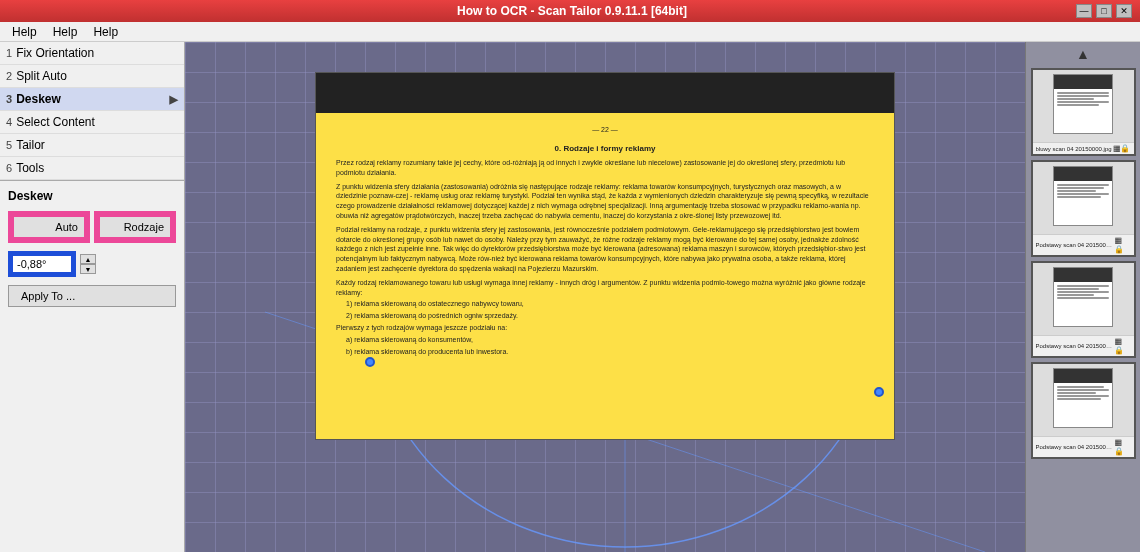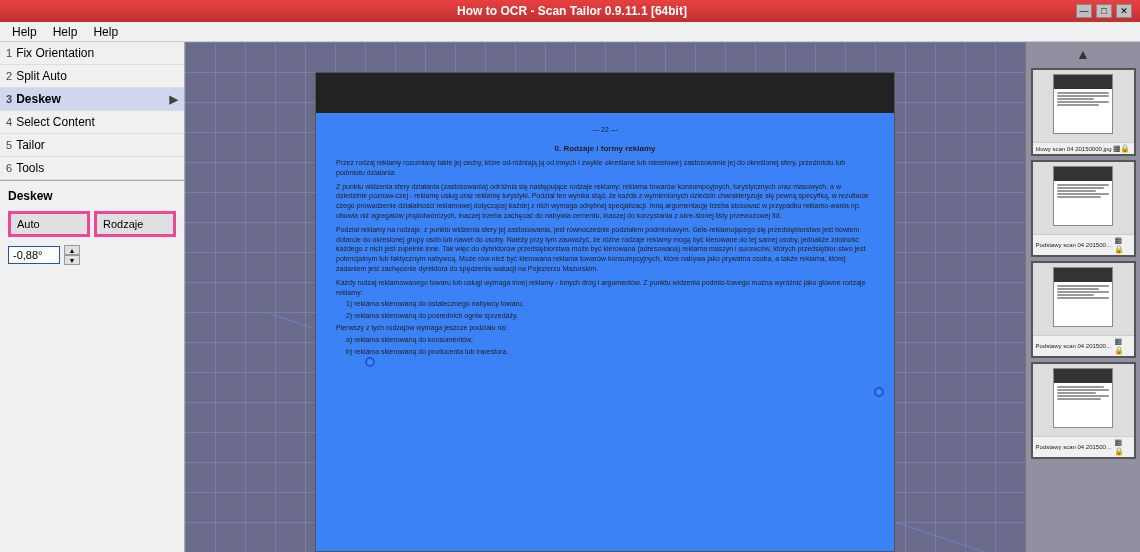--- a/index.html
+++ b/index.html
@@ -113,34 +113,34 @@
     }
     .deskew-buttons {
       display: flex;
       gap: 4px;
       margin-bottom: 8px;
     }
     .deskew-btn {
       flex: 1;
       padding: 4px 6px;
       background: #e0e0e0;
-      border: 3px solid #ec4899;
+      border: 6px solid #ec4899;
       cursor: pointer;
       font-size: 11px;
-      text-align: left;
+      text-align: right;
     }
     .angle-row {
       display: flex;
       align-items: center;
       margin-bottom: 8px;
       gap: 4px;
     }
     .angle-input {
-      width: 52px;
-      border: 1px solid #1d4ed8;
+      width: 68px;
+      border: 5px solid #1d4ed8;
       padding: 2px 4px;
       font-size: 11px;
       background: white;
     }
     .spinner-btns {
       display: flex;
       flex-direction: column;
     }
     .spin-btn {
       width: 16px;
@@ -178,22 +178,22 @@
       width: 720px;
       height: 480px;
     }
 
     
     .doc-page {
       position: absolute;
       top: 0;
       left: 50px;
       width: 580px;
-      height: 480px;
-      background: #3b82f6;
+      height: 368px;
+      background: #fde047;
       border: 1px solid #555;
       overflow: hidden;
     }
 
     .doc-header {
       background: #222;
       height: 40px;
       width: 100%;
     }
 
@@ -381,20 +381,21 @@
         <div class="deskew-btn">Auto</div>
         <div class="deskew-btn">Rodzaje</div>
       </div>
       <div class="angle-row">
         <input class="angle-input" type="text" value="-0,88°" style="">
         <div class="spinner-btns">
           <div class="spin-btn">▲</div>
           <div class="spin-btn">▼</div>
         </div>
       </div>
+      <div class="apply-btn">Apply To ...</div>
     </div>
   </div>
 
   <div class="canvas-area">
     <div class="canvas-bg"></div>
 
     <div class="page-container">
 
       <svg class="ellipse-svg" viewBox="0 0 720 480">
 

